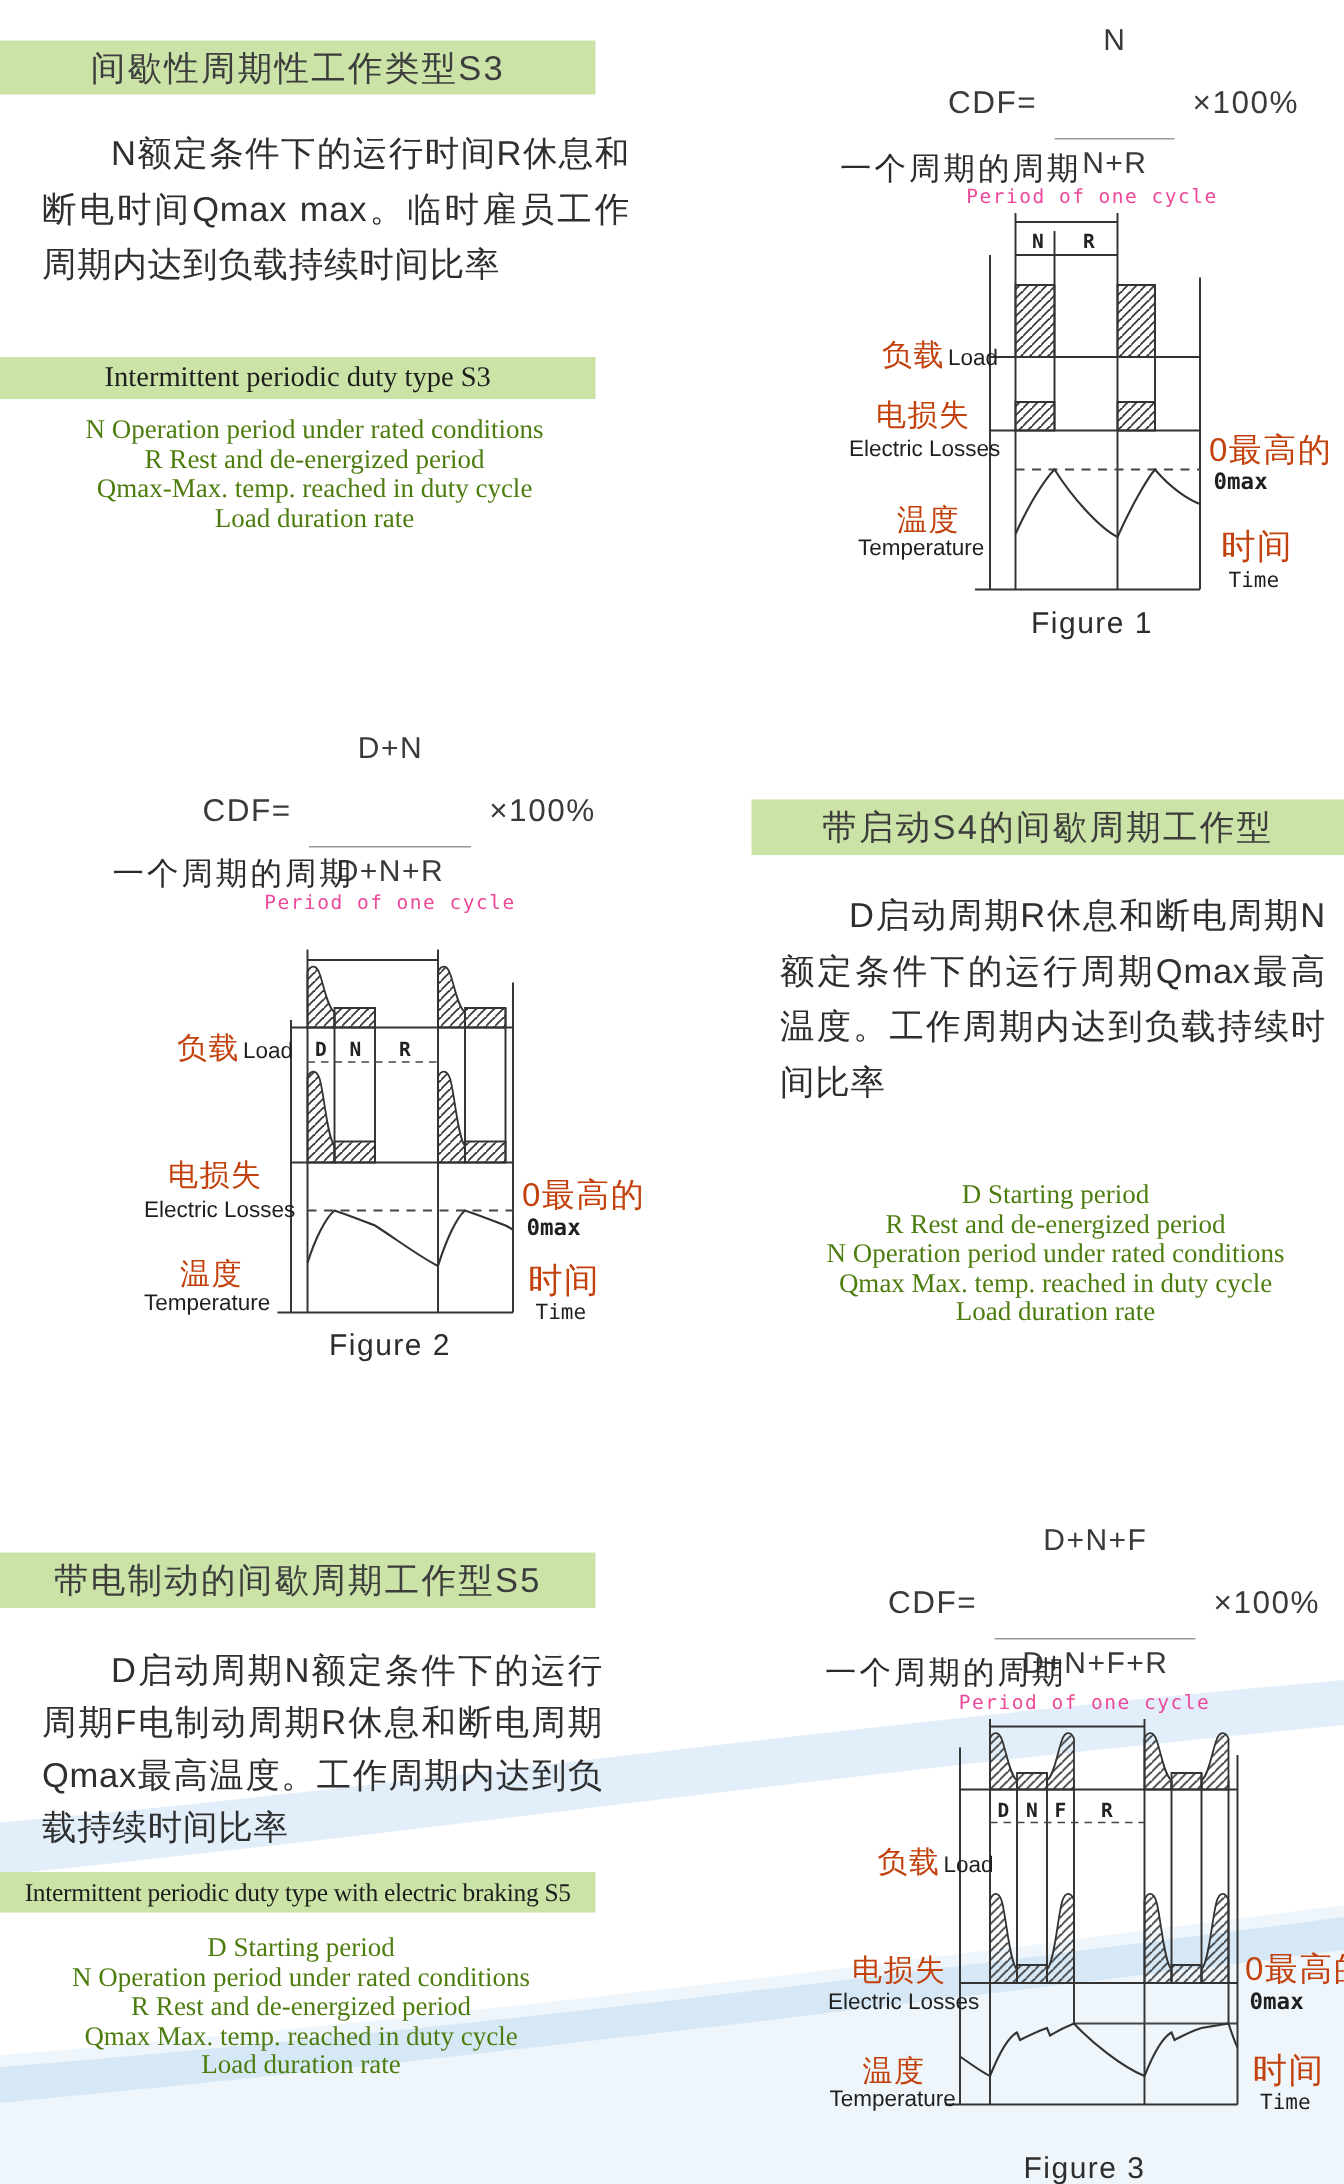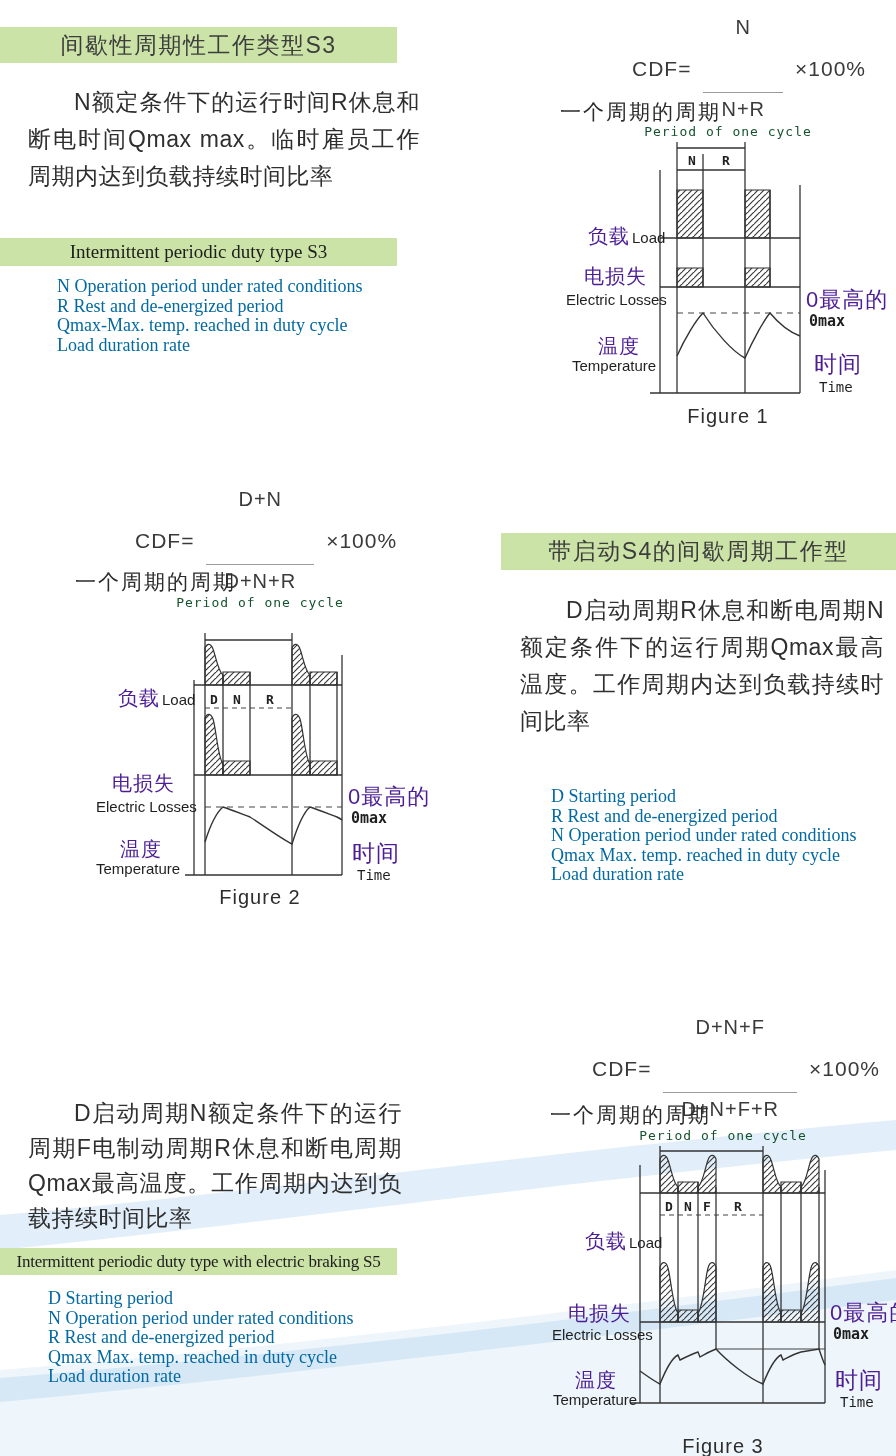--- a/index.html
+++ b/index.html
@@ -6,30 +6,30 @@
   body{width:896px;height:1456px;background:#fff;overflow:hidden;
        font-family:"Liberation Sans",sans-serif;}
   #page{position:relative;width:896px;height:1456px;background:#ffffff;overflow:hidden;}
   .abs{position:absolute;}
   .green-bar{background:#cbe3a6;}
   .cjk-title{font-size:23px;color:#3d3d3d;text-align:center;letter-spacing:1.5px;
              font-family:"Liberation Sans",sans-serif;}
   .en-bar-text{font-family:"Liberation Serif",serif;color:#1d1d1d;text-align:center;}
   .para{font-size:23px;line-height:37px;color:#2f2f2f;text-align:justify;
         text-indent:2em;letter-spacing:0.5px;}
-  .legend{font-family:"Liberation Serif",serif;font-size:18px;line-height:19.6px;color:#0369a1;}
+  .legend{font-family:"Liberation Serif",serif;font-size:18px;line-height:19.6px;color:#4d7c0f;text-align:center;}
   .legend div{white-space:nowrap;}
   .formula{display:flex;align-items:center;gap:12px;font-size:21px;color:#3a3a3a;letter-spacing:1px;}
   .frac{display:flex;flex-direction:column;align-items:center;font-size:20px;}
   .frac .num{padding:0 18px 5px;}
   .frac .den{border-top:1.5px solid #9a9a9a;padding:5px 18px 0;margin-top:48px;}
   .cycle-cn{font-size:21px;color:#2b2b2b;letter-spacing:2px;text-align:left;width:100%;}
   .cycle-en{font-family:"DejaVu Sans Mono",monospace;font-size:13px;letter-spacing:1px;
-            color:#14532d;text-align:center;width:100%;}
-  .row-cjk{font-size:20px;color:#4c1d95;letter-spacing:1px;white-space:nowrap;}
+            color:#ec4899;text-align:center;width:100%;}
+  .row-cjk{font-size:20px;color:#c2410c;letter-spacing:1px;white-space:nowrap;}
   .row-en{font-size:15px;color:#1f1f1f;white-space:nowrap;}
   .mono{font-family:"DejaVu Sans Mono",monospace;}
   .caption{font-size:20px;color:#2d2d2d;text-align:center;width:100%;letter-spacing:1px;}
   .inline-pair{display:flex;align-items:baseline;gap:2px;}
   svg line,svg path,svg rect{vector-effect:non-scaling-stroke;}
   .seg-label{font-family:"DejaVu Sans Mono",monospace;font-size:13px;font-weight:bold;fill:#222;}
 </style>
 </head>
 <body>
 
@@ -195,20 +195,23 @@
 
 
   <div class="abs legend" style="left:551px;top:787px;z-index:1">
     <div>D  Starting period</div>
     <div>R   Rest and de-energized period</div>
     <div>N  Operation period under rated conditions</div>
     <div>Qmax  Max. temp. reached in duty cycle</div>
     <div>Load duration rate</div>
   </div>
 
+  <div class="abs green-bar" style="left:0;top:1035px;width:397px;height:37px;z-index:1">
+    <div class="cjk-title" style="line-height:37px">带电制动的间歇周期工作型S5</div>
+  </div>
 
   <div class="abs para" style="left:28px;top:1096px;width:374px;line-height:35px;z-index:1">D启动周期N额定条件下的运行周期F电制动周期R休息和断电周期Qmax最高温度。工作周期内达到负载持续时间比率</div>
 
   <div class="abs green-bar" style="left:0;top:1248px;width:397px;height:27px;z-index:1">
     <div class="en-bar-text" style="font-size:17px;line-height:27px;letter-spacing:-0.2px">Intermittent periodic duty type with electric braking S5</div>
   </div>
 
   <div class="abs legend" style="left:48px;top:1289px;z-index:1">
     <div>D  Starting period</div>
     <div>N  Operation period under rated conditions</div>

